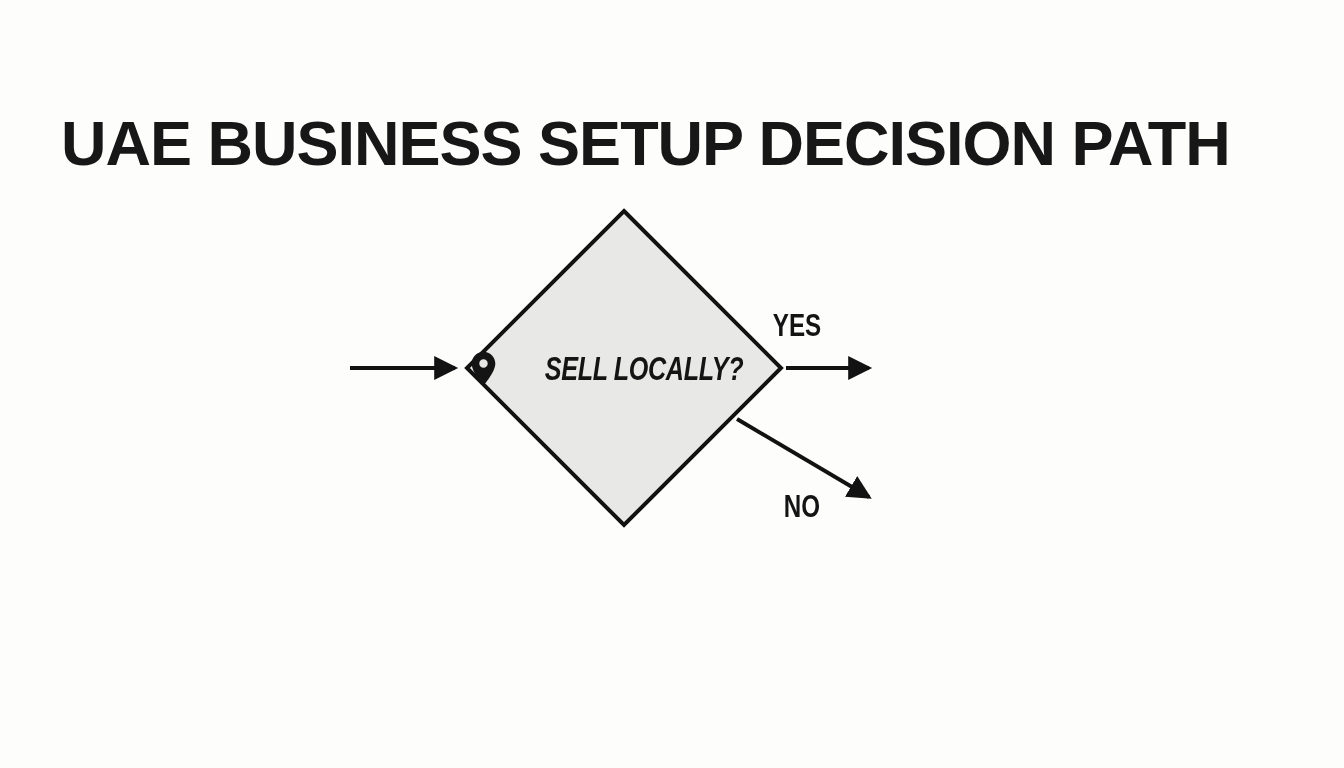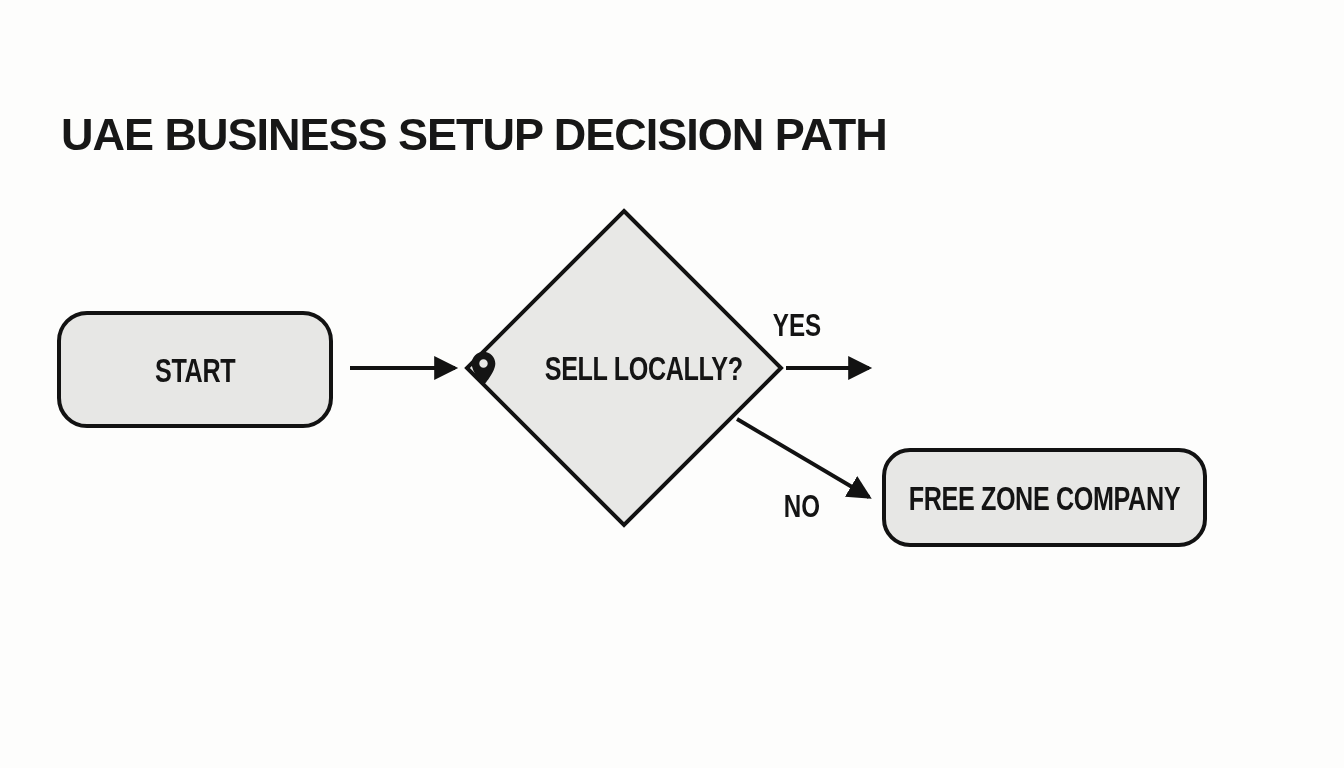--- a/index.html
+++ b/index.html
@@ -13,21 +13,21 @@
     width: 1344px;
     height: 768px;
     background: #fdfdfc;
     overflow: hidden;
   }
   .page-title {
     position: absolute;
     left: 61px;
     top: 112px;
     margin: 0;
-    font-size: 45px;
+    font-size: 63px;
     line-height: 1;
     font-weight: 700;
     letter-spacing: -1px;
     color: #171717;
     white-space: nowrap;
   }
   .edges-layer {
     position: absolute;
     left: 0;
     top: 0;
@@ -67,20 +67,21 @@
   .decision-content {
     position: absolute;
     left: 467px;
     top: 212px;
     width: 314px;
     height: 312px;
     display: flex;
     align-items: center;
     justify-content: center;
     gap: 13px;
+    font-style: italic;
   }
   .node-label {
     display: inline-block;
     font-size: 34px;
     line-height: 1;
     font-weight: 700;
     color: #141414;
     white-space: nowrap;
     transform: scaleX(0.74);
     transform-origin: center center;
@@ -117,33 +118,27 @@
 
     <polygon points="624,211 781,368 624,525 467,368" fill="#e8e8e6" stroke="#121212" stroke-width="4"></polygon>
 
     <line x1="350" y1="368" x2="455" y2="368" stroke="#121212" stroke-width="4" marker-end="url(#arrowhead)"></line>
 
     <line x1="786" y1="368" x2="869" y2="368" stroke="#121212" stroke-width="4" marker-end="url(#arrowhead)"></line>
 
     <line x1="737" y1="419" x2="869" y2="497" stroke="#121212" stroke-width="4" marker-end="url(#arrowhead)"></line>
   </svg>
 
-  <div class="node node-start">
-    <span class="node-label">START</span>
-  </div>
 
   <div class="decision-content">
     <svg class="pin-icon" width="27" height="37" viewBox="4 1.5 16 21">
       <path fill-rule="evenodd" d="M12 2C8.13 2 5 5.13 5 9c0 5.25 7 13 7 13s7-7.75 7-13c0-3.87-3.13-7-7-7zm0 9.5c-1.38 0-2.5-1.12-2.5-2.5s1.12-2.5 2.5-2.5 2.5 1.12 2.5 2.5-1.12 2.5-2.5 2.5z" fill="#141414"></path>
     </svg>
     <span class="node-label">SELL LOCALLY?</span>
   </div>
 
   <div class="edge-label edge-label-yes">YES</div>
 
   <div class="edge-label edge-label-no">NO</div>
 
 
-  <div class="node node-freezone">
-    <span class="node-label">FREE ZONE COMPANY</span>
-  </div>
 
 </div>
 
 </body></html>

